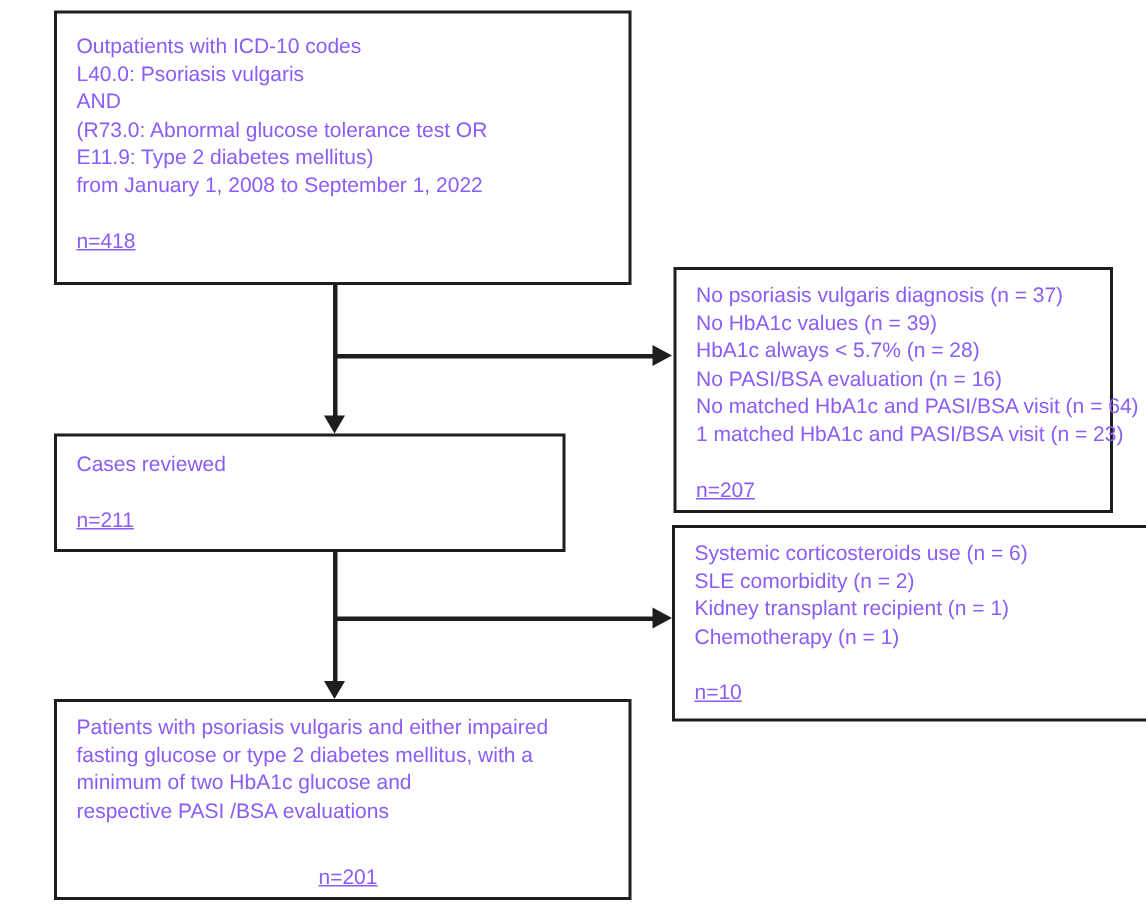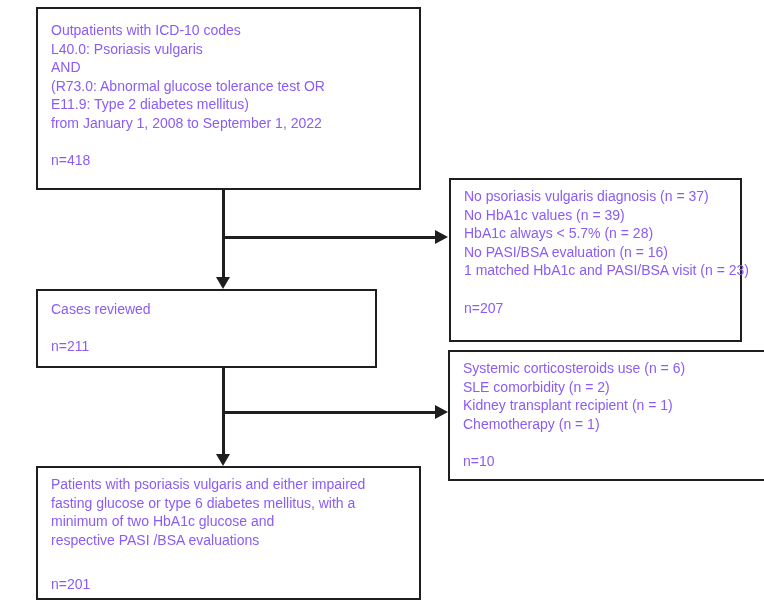--- a/index.html
+++ b/index.html
@@ -20,28 +20,28 @@
     margin-left: 29px;
   }
   .box {
     position: absolute;
     box-sizing: border-box;
     border: 2px solid #1e1e20;
     background: #ffffff;
     padding: 10px 6px 0 13px;
   }
   .box .line { white-space: nowrap; }
-  .box .count { margin-top: 18.6px; white-space: nowrap; }
+  .box .count { margin-top: 18.6px; white-space: nowrap; text-decoration: underline; }
 
   #box-eligible   { left: 7px;   top: 7px;   width: 385px; height: 183px; padding-top: 12px; }
   #box-excl-review{ left: 420px; top: 178px; width: 293px; height: 164px; padding-top: 7px; }
   #box-cases      { left: 7px;   top: 289px; width: 341px; height: 79px;  padding-top: 9px; }
   #box-excl-clin  { left: 419px; top: 350px; width: 343px; height: 131px; padding-top: 7px; }
   #box-final      { left: 7px;   top: 466px; width: 385px; height: 134px; padding-top: 7px; }
-  #box-final .count { margin-top: 26px; }
+  #box-final .count { margin-top: 26px; text-align: center; }
 
   .vline, .hline {
     position: absolute;
     background: #1e1e20;
   }
   .vline { width: 3px; }
   .hline { height: 3px; }
 
   #vline-1 { left: 193px; top: 190px; height: 88px; }
   #vline-2 { left: 193px; top: 368px; height: 87px; }
@@ -86,20 +86,21 @@
   <div class="arrow-down" id="arrow-down-1"></div>
 
   <div class="hline" id="hline-1"></div>
   <div class="arrow-right" id="arrow-right-1"></div>
 
   <div class="box" id="box-excl-review">
     <div class="line">No psoriasis vulgaris diagnosis (n = 37)</div>
     <div class="line">No HbA1c values (n = 39)</div>
     <div class="line">HbA1c always &lt; 5.7% (n = 28)</div>
     <div class="line">No PASI/BSA evaluation (n = 16)</div>
+    <div class="line">No matched HbA1c and PASI/BSA visit (n = 64)</div>
     <div class="line">1 matched HbA1c and PASI/BSA visit (n = 23)</div>
     <div class="count">n=207</div>
   </div>
 
   <div class="box" id="box-cases">
     <div class="line">Cases reviewed</div>
     <div class="count">n=211</div>
   </div>
 
   <div class="vline" id="vline-2"></div>
@@ -111,19 +112,19 @@
   <div class="box" id="box-excl-clin">
     <div class="line">Systemic corticosteroids use (n = 6)</div>
     <div class="line">SLE comorbidity (n = 2)</div>
     <div class="line">Kidney transplant recipient (n = 1)</div>
     <div class="line">Chemotherapy (n = 1)</div>
     <div class="count">n=10</div>
   </div>
 
   <div class="box" id="box-final">
     <div class="line">Patients with psoriasis vulgaris and either impaired</div>
-    <div class="line">fasting glucose or type 6 diabetes mellitus, with a</div>
+    <div class="line">fasting glucose or type 2 diabetes mellitus, with a</div>
     <div class="line">minimum of two HbA1c glucose and</div>
     <div class="line">respective PASI /BSA evaluations</div>
     <div class="count">n=201</div>
   </div>
 
 </div>
 
 </body></html>

